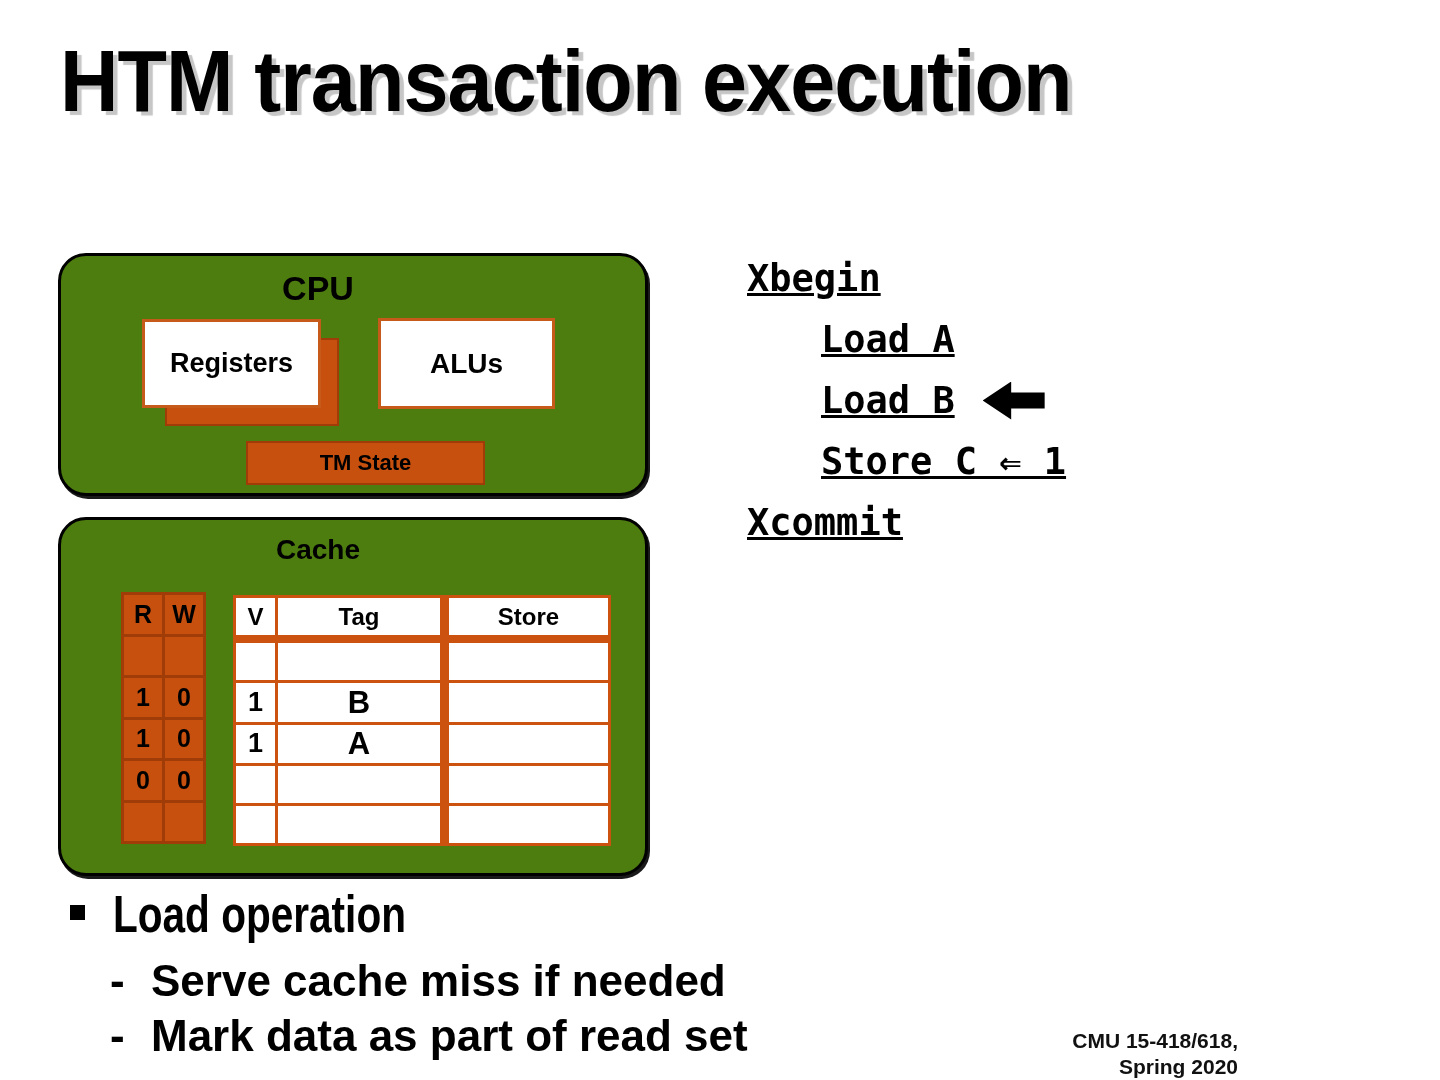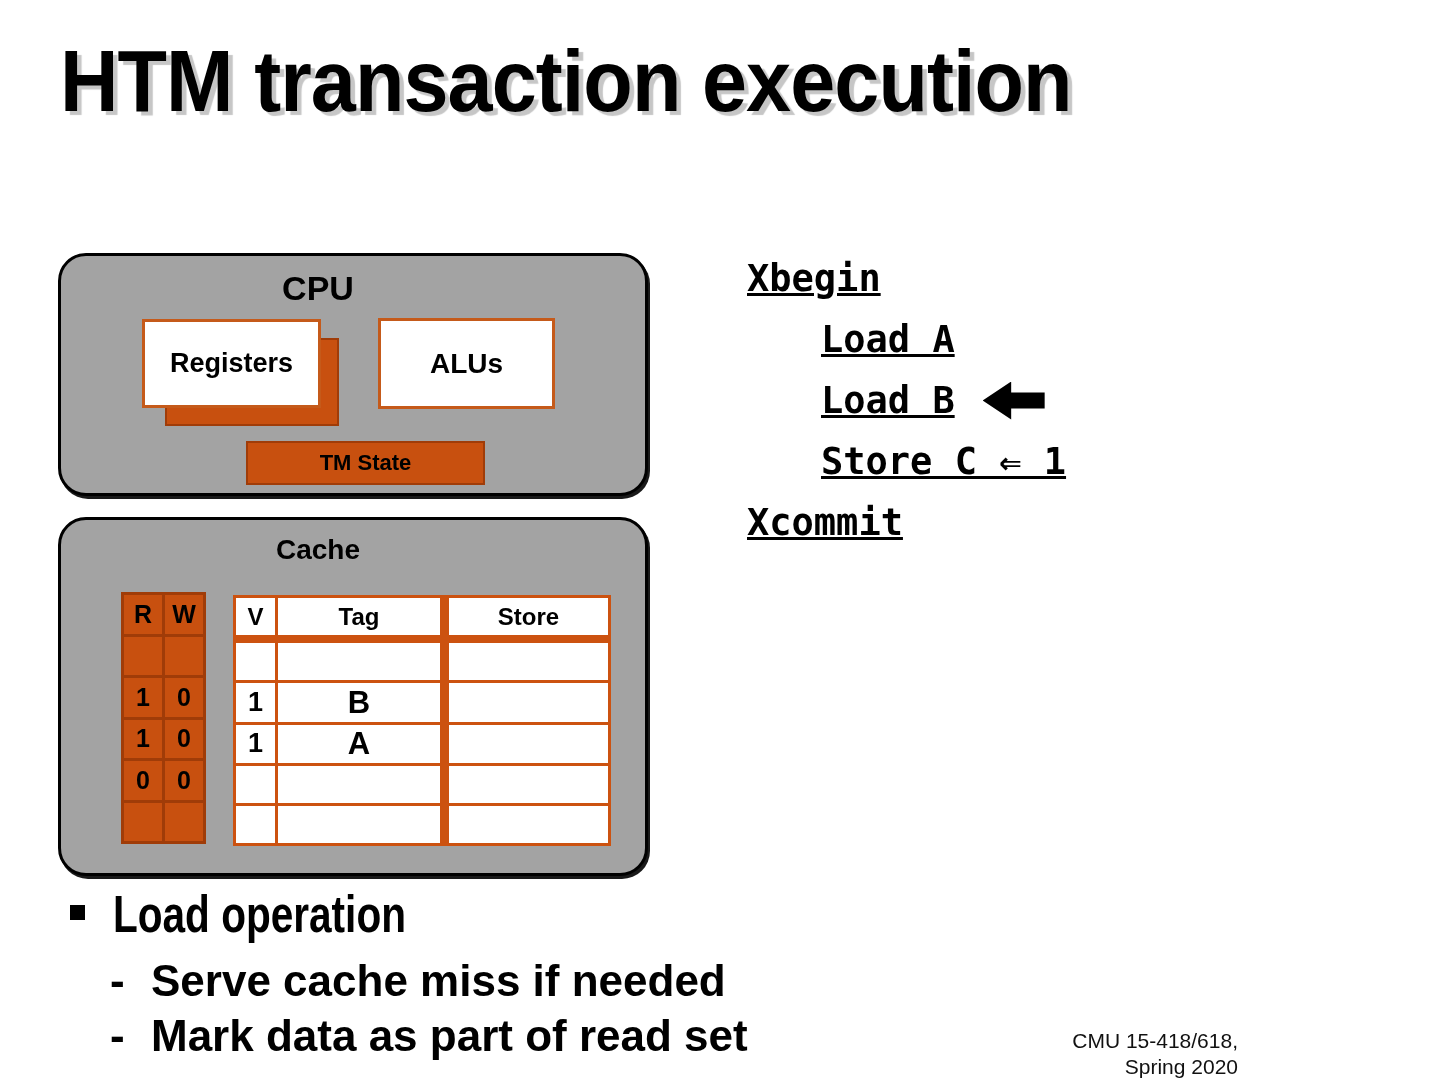--- a/index.html
+++ b/index.html
@@ -10,21 +10,21 @@
   
   .title{
     position:absolute;left:60px;top:30px;
     font-size:88px;font-weight:bold;color:#000;
     letter-spacing:-1px;white-space:nowrap;
     transform:scaleX(0.92);transform-origin:left top;
     text-shadow:5px 4px 1px #c6c6c6;
   }
   
   .outline-box{
-    position:absolute;background:#a3a3a3;border:3px solid #000;
+    position:absolute;background:#4d7c0f;border:3px solid #000;
     border-radius:28px;box-shadow:2px 3px 0 #1a1a1a;
   }
   .cpu-box{left:58px;top:253px;width:584px;height:237px;}
   .cache-box{left:58px;top:517px;width:584px;height:353px;}
   .box-title{
     position:absolute;left:0;right:70px;text-align:center;
     font-weight:bold;color:#000;white-space:nowrap;
   }
   .cpu-title{top:13px;font-size:34px;}
   .cache-title{top:14px;font-size:28px;}
@@ -95,21 +95,21 @@
   .sub-bullet{
     position:absolute;left:110px;display:flex;
     font-size:44px;font-weight:bold;color:#000;white-space:nowrap;
   }
   .sub-bullet .dash{width:41px;}
   .sub1{top:956px;}
   .sub2{top:1011px;}
   
   .footer{
     position:absolute;right:10px;top:1028px;text-align:right;
-    font-size:21px;font-weight:normal;color:#111;line-height:26px;
+    font-size:21px;font-weight:bold;color:#111;line-height:26px;
   }
 </style>
 </head>
 <body>
 
 <div class="slide">
 
   <div class="title">HTM transaction execution</div>
 
   <div class="outline-box cpu-box">

